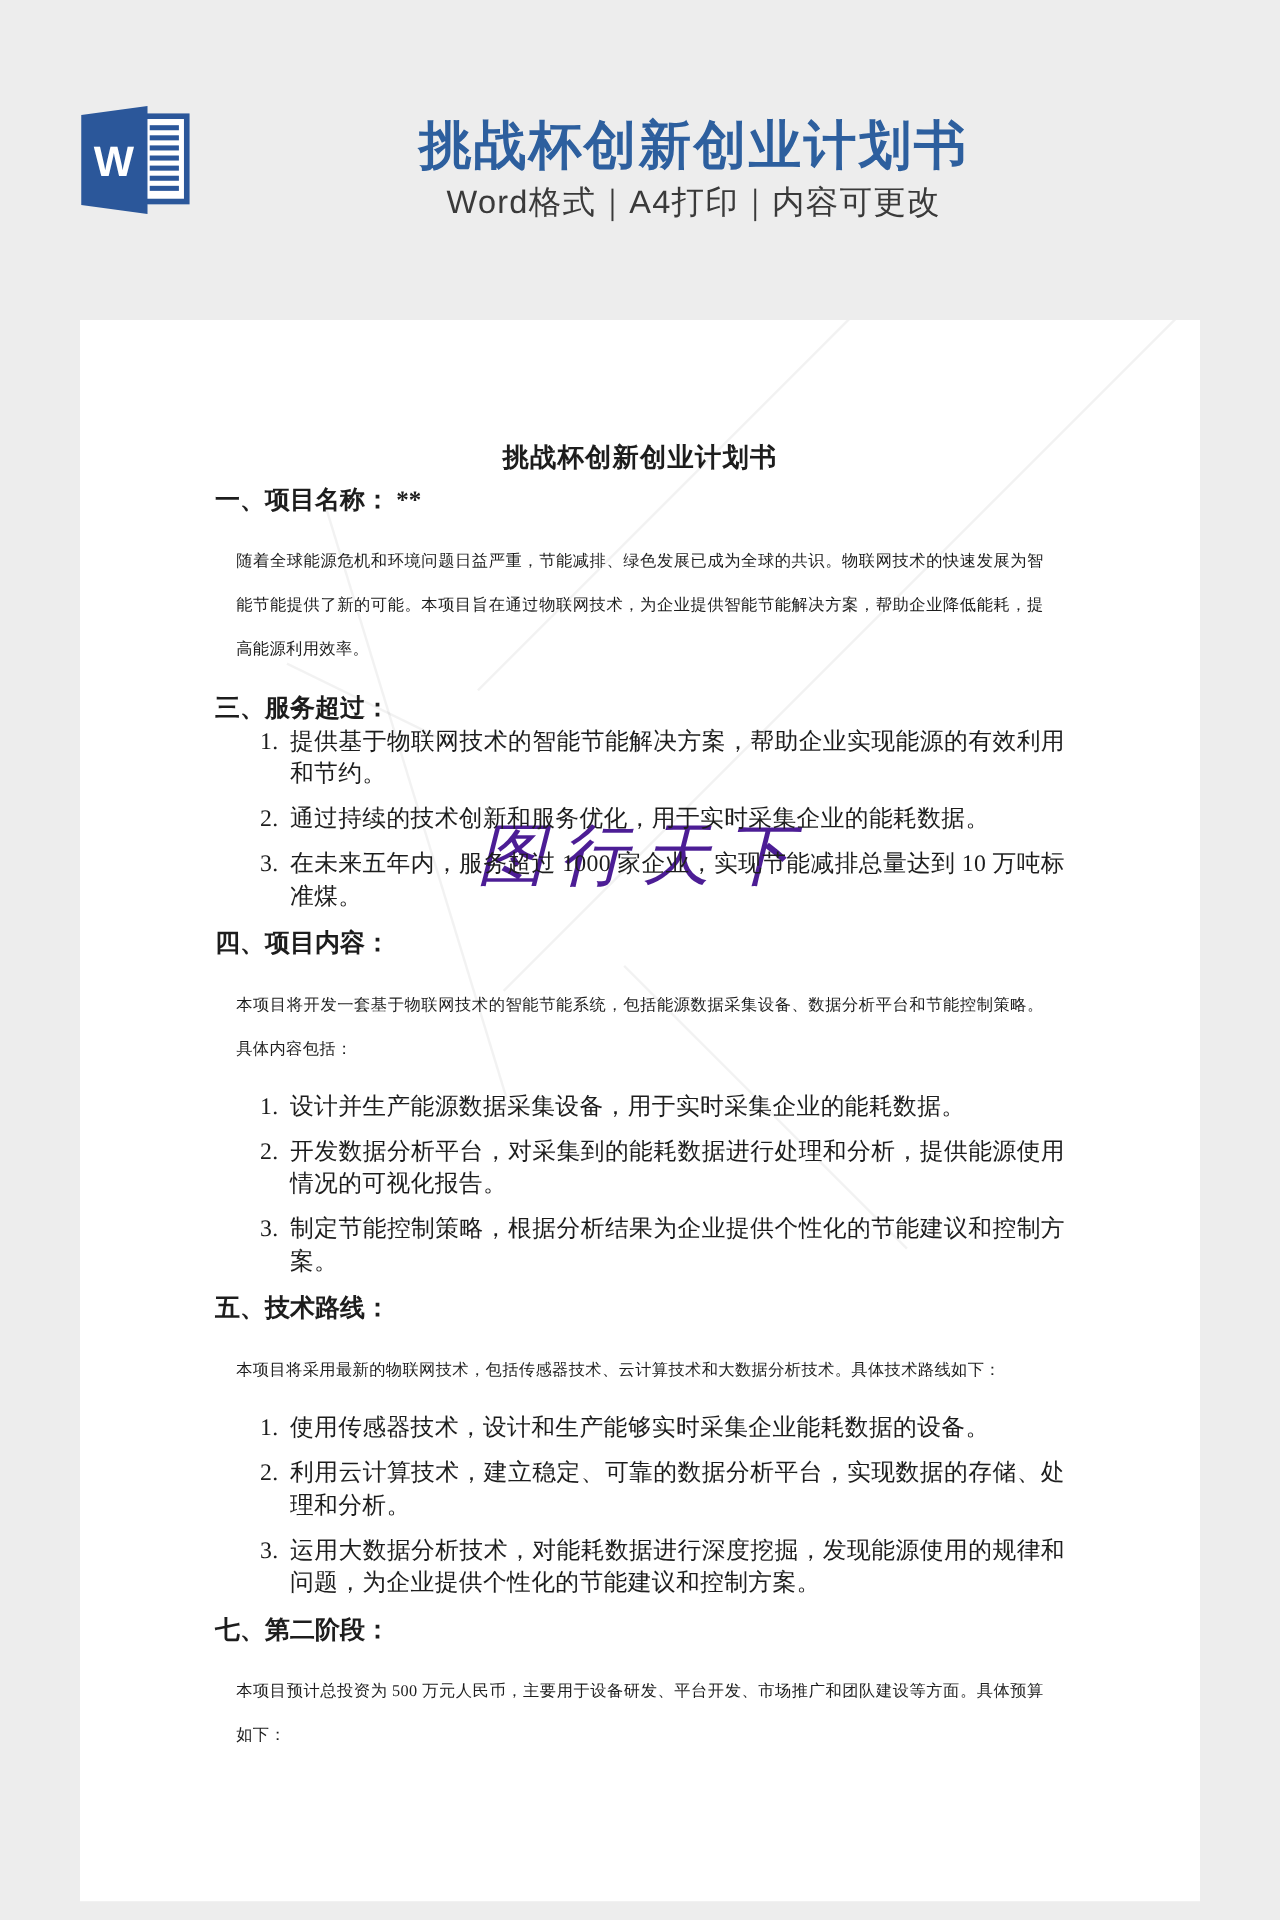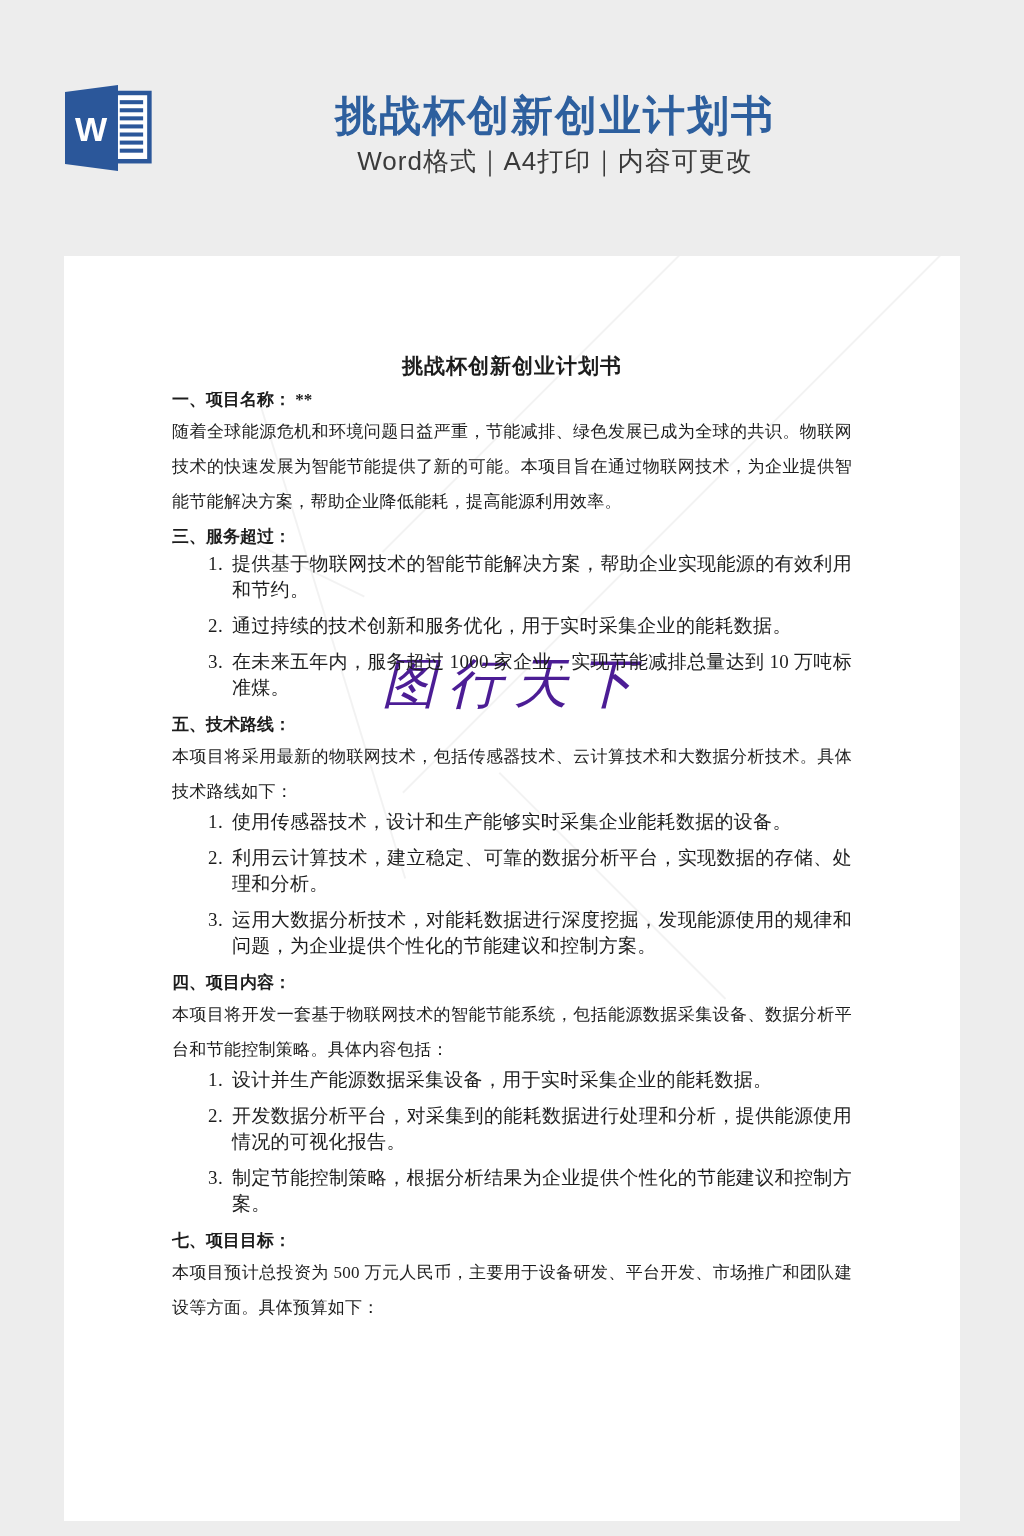--- a/index.html
+++ b/index.html
@@ -60,29 +60,29 @@
   }
   .doc-title {
     font-size: 21px;
     line-height: 28px;
     font-weight: bold;
     text-align: center;
     margin: 0 0 6px;
     letter-spacing: 1px;
   }
   .sec-heading {
-    font-size: 17px;
+    font-size: 20px;
     line-height: 28px;
     font-weight: bold;
     margin: 4px 0 0;
   }
   .body-para {
-    font-size: 17px;
+    font-size: 13px;
     line-height: 35px;
-    margin: 0;
+    margin: 17px;
     text-align: justify;
     letter-spacing: 0.3px;
   }
   ol.item-list {
     margin: 0;
     padding: 0 0 0 56px;
     list-style: decimal;
   }
   ol.item-list li {
     font-size: 19px;
@@ -161,36 +161,36 @@
         </section>
         <section>
           <h2 class="sec-heading">三、服务超过：</h2>
           <ol class="item-list">
             <li>提供基于物联网技术的智能节能解决方案，帮助企业实现能源的有效利用和节约。</li>
             <li>通过持续的技术创新和服务优化，用于实时采集企业的能耗数据。</li>
             <li>在未来五年内，服务超过 1000 家企业，实现节能减排总量达到 10 万吨标准煤。</li>
           </ol>
         </section>
         <section>
+          <h2 class="sec-heading">四、项目内容：</h2>
+          <p class="body-para">本项目将开发一套基于物联网技术的智能节能系统，包括能源数据采集设备、数据分析平台和节能控制策略。具体内容包括：</p>
+          <ol class="item-list">
+            <li>设计并生产能源数据采集设备，用于实时采集企业的能耗数据。</li>
+            <li>开发数据分析平台，对采集到的能耗数据进行处理和分析，提供能源使用情况的可视化报告。</li>
+            <li>制定节能控制策略，根据分析结果为企业提供个性化的节能建议和控制方案。</li>
+          </ol>
+        </section>
+        <section>
           <h2 class="sec-heading">五、技术路线：</h2>
           <p class="body-para">本项目将采用最新的物联网技术，包括传感器技术、云计算技术和大数据分析技术。具体技术路线如下：</p>
           <ol class="item-list">
             <li>使用传感器技术，设计和生产能够实时采集企业能耗数据的设备。</li>
             <li>利用云计算技术，建立稳定、可靠的数据分析平台，实现数据的存储、处理和分析。</li>
             <li>运用大数据分析技术，对能耗数据进行深度挖掘，发现能源使用的规律和问题，为企业提供个性化的节能建议和控制方案。</li>
           </ol>
         </section>
         <section>
-          <h2 class="sec-heading">四、项目内容：</h2>
-          <p class="body-para">本项目将开发一套基于物联网技术的智能节能系统，包括能源数据采集设备、数据分析平台和节能控制策略。具体内容包括：</p>
-          <ol class="item-list">
-            <li>设计并生产能源数据采集设备，用于实时采集企业的能耗数据。</li>
-            <li>开发数据分析平台，对采集到的能耗数据进行处理和分析，提供能源使用情况的可视化报告。</li>
-            <li>制定节能控制策略，根据分析结果为企业提供个性化的节能建议和控制方案。</li>
-          </ol>
-        </section>
-        <section>
-          <h2 class="sec-heading">七、项目目标：</h2>
+          <h2 class="sec-heading">七、第二阶段：</h2>
           <p class="body-para">本项目预计总投资为 500 万元人民币，主要用于设备研发、平台开发、市场推广和团队建设等方面。具体预算如下：</p>
         </section>
       </div>
   </div>
 </div>
 
 </body></html>

